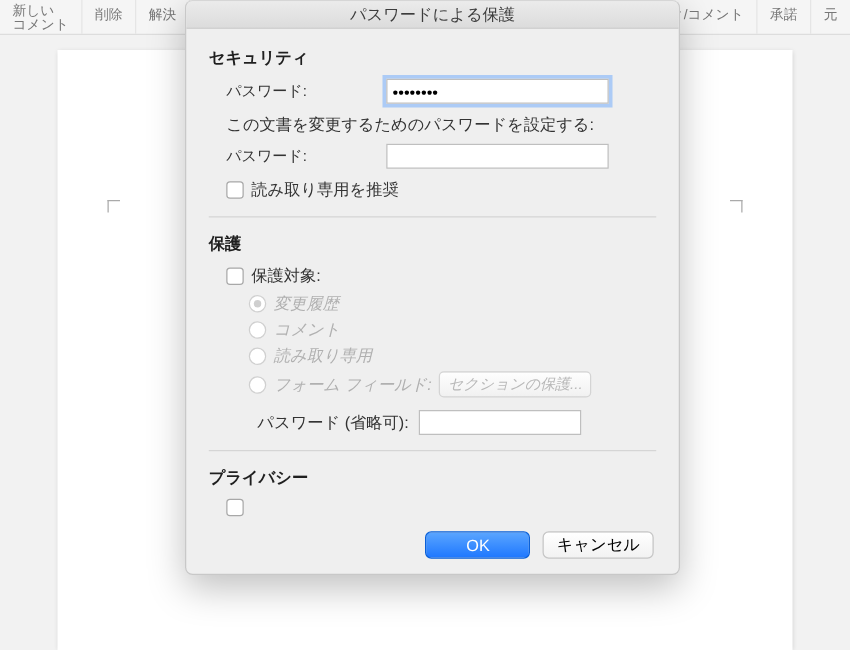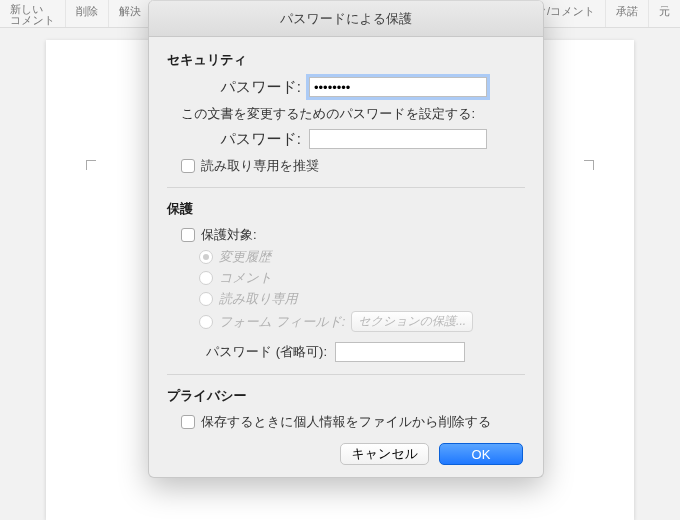--- a/index.html
+++ b/index.html
@@ -54,21 +54,21 @@
       left: 148px;
       width: 396px;
       background: #efefef;
       border: 1px solid #c8c8c8;
       border-top: 1px solid #d6d6d6;
       border-radius: 6px;
       box-shadow: 0 10px 30px rgba(0,0,0,0.25);
       overflow: hidden;
     }
     .titlebar {
-      height: 36px;
+      height: 22px;
       background: linear-gradient(#ebebeb, #dcdcdc);
       border-bottom: 1px solid #c8c8c8;
       display: flex;
       align-items: center;
       justify-content: center;
       font-size: 13px;
       color: #3d3d3d;
     }
     .content {
       padding: 14px 18px 12px 18px;
@@ -84,23 +84,22 @@
       margin-bottom: 6px;
       font-size: 13px;
     }
     .row {
       display: flex;
       align-items: center;
       margin: 4px 0 8px 14px;
     }
     .row-right { justify-content: flex-start; }
     .field-label {
-      text-align: right;
       margin-right: 8px;
-      font-size: 15px;
+      font-size: 12px;
       width: 120px;
     }
     input[type="password"], input[type="text"].pw {
       width: 178px;
       height: 20px;
       border: 1px solid #bfbfbf;
       background: #fff;
       padding: 0 4px;
       font-size: 13px;
       outline: none;
@@ -254,21 +253,20 @@
     <div class="row" style="margin-left:14px; margin-top:10px;">
       <div class="opt-pw-label">パスワード (省略可):</div>
       <input type="text" class="pw" style="width: 130px;" value="">
     </div>
 
     <hr class="divider">
 
     <div class="section-title">プライバシー</div>
     <div class="check-row" style="margin-bottom:2px;">
       <span class="checkbox"></span>
-      <span>保存するときに個人情報をファイルから削除する</span>
     </div>
 
     <div class="footer">
+      <button class="btn primary">OK</button>
       <button class="btn">キャンセル</button>
-      <button class="btn primary">OK</button>
     </div>
   </div>
 </div>
 
 </body></html>

